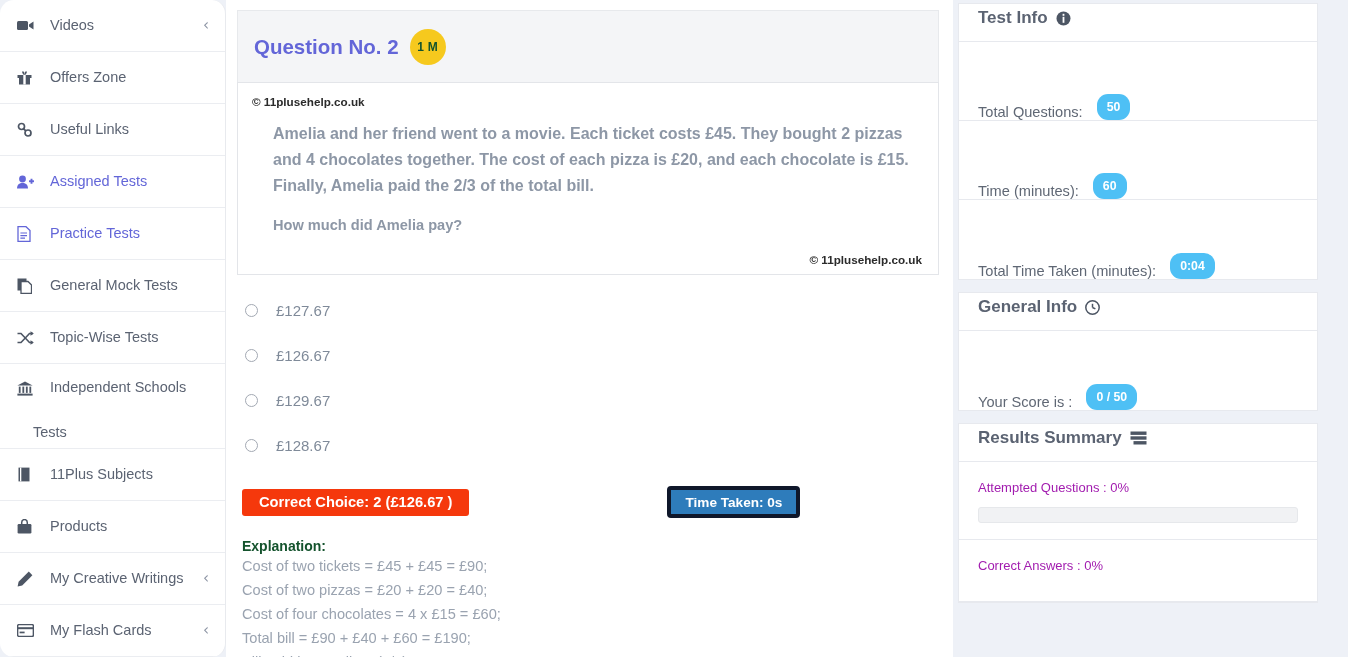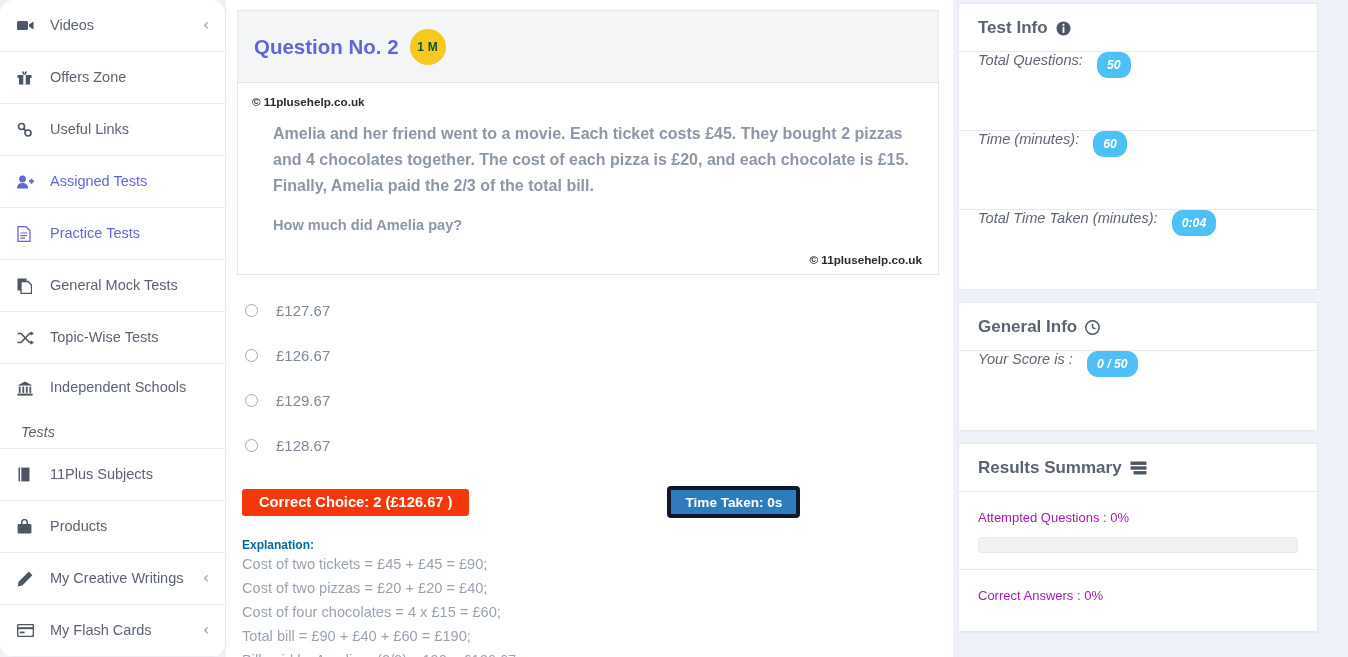--- a/index.html
+++ b/index.html
@@ -35,21 +35,21 @@
   .side-ico {
     width: 22px; min-width: 22px; height: 18px;
     display: flex; align-items: center; justify-content: flex-start;
     color: #4d5664;
     margin-right: 11px;
   }
   .side-item.active .side-ico { color: #6366d8; }
   .side-ico svg { display: block; }
   .side-label { flex: 1; line-height: 1.2; }
   .side-item.wrap .side-label { flex: 0 0 auto; }
-  .side-item.wrap .wrap2 { flex: 1 0 100%; margin-top: 21px; margin-left: 4px; font-style: italic; }
+  .side-item.wrap .wrap2 { flex: 1 0 100%; margin-top: 21px; margin-left: 16px; }
   .chev {
     color: #8b93a3; font-size: 15px; line-height: 1;
     margin-left: auto; font-family: "DejaVu Sans", sans-serif;
   }
 
   
   .center {
     width: 727px; min-width: 727px;
     background: #ffffff;
     height: 657px;
@@ -151,22 +151,22 @@
     font-size: 13.6px; font-weight: bold;
     border: 4px solid #0f172a; border-radius: 4px;
     padding: 0 14px;
     height: 32px;
     display: flex; align-items: center;
     cursor: pointer;
     margin-left: 198px;
   }
 
   .expl-title {
-    color: #0369a1;
-    font-size: 12px; font-weight: bold;
+    color: #14532d;
+    font-size: 14px; font-weight: bold;
     margin-top: 20px; padding-left: 5px;
   }
   .expl-line {
     color: #9aa3b0;
     font-size: 14.6px;
     line-height: 24px;
     padding-left: 5px;
   }
 
   
@@ -177,35 +177,34 @@
     padding: 0 30px 0 5px;
     overflow: hidden;
   }
   .card {
     background: #ffffff;
     border: 1px solid #e7e9ee;
     margin-top: 3px;
   }
   .card.gap { margin-top: 12px; }
   .card-head {
-    padding: 14px 19px 13px 19px;
+    padding: 4px 19px 13px 19px;
     border-bottom: 1px solid #e7e9ee;
     display: flex; align-items: center;
   }
   .card-head h3 {
     font-size: 17px; font-weight: bold; color: #5b6372;
     display: flex; align-items: center;
   }
   .head-ico { margin-left: 8px; display: inline-flex; align-items: center; color: #4d5664; }
   .row {
-    display: flex; align-items: flex-start;
+    display: flex; align-items: flex-end;
     padding: 0 19px;
     height: 79px;
     border-bottom: 1px solid #e7e9ee;
-    font-style: italic;
   }
   .row:last-child { border-bottom: none; }
   .row-label { color: #5f6774; font-size: 14.6px; }
   .pill {
     background: #4ec0f5;
     color: #ffffff;
     font-size: 12.3px; font-weight: bold;
     border-radius: 11px;
     padding: 6px 10px;
     margin-left: 14px;

